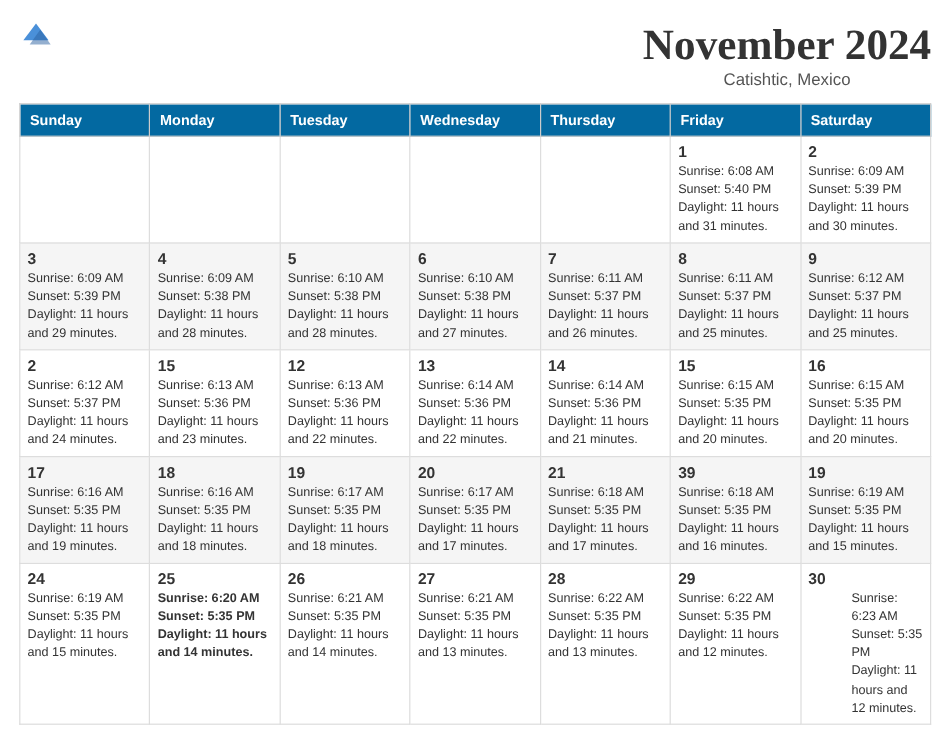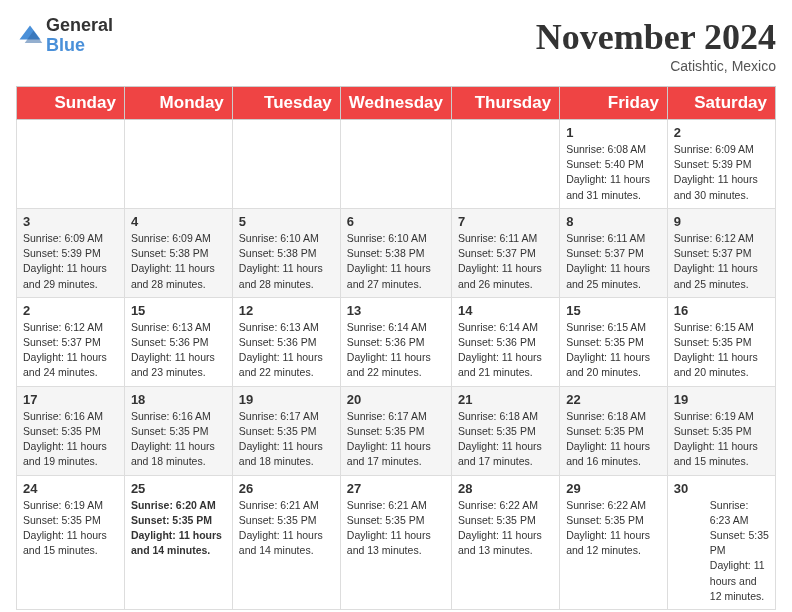--- a/index.html
+++ b/index.html
@@ -45,31 +45,32 @@
     }
     .month-title {
       font-size: 36px;
       font-weight: bold;
       color: #333;
       font-family: Liberation Serif, serif;
     }
     .location {
       font-size: 14px;
       color: #555;
+      text-align: center;
     }
     .calendar {
       width: 100%;
       border-collapse: collapse;
     }
     .calendar th {
-      background-color: #ef4444;
+      background-color: #0369a1;
       color: #fff;
-      text-align: right;
+      text-align: left;
       padding: 6px 8px;
-      font-size: 17px;
+      font-size: 12px;
       font-weight: bold;
       border: 1px solid #ccc;
     }
     .calendar td {
       vertical-align: top;
       padding: 5px 6px;
       border: 1px solid #ddd;
       width: calc(100% / 7);
       font-size: 11px;
       color: #333;
@@ -97,24 +98,20 @@
   </style>
 </head>
 <body>
 
 <div class="header">
   <div class="logo">
     <svg class="logo-icon" viewBox="0 0 32 32" xmlns="http://www.w3.org/2000/svg">
       <polygon points="16,4 28,20 4,20" fill="#4a90d9"></polygon>
       <polygon points="20,10 30,24 10,24" fill="#2a5fa0" opacity="0.5"></polygon>
     </svg>
-    <div class="logo-text">
-      <span class="logo-general">General</span>
-      <span class="logo-blue">Blue</span>
-    </div>
   </div>
   <div class="title-area">
     <div class="month-title">November 2024</div>
     <div class="location">Catishtic, Mexico</div>
   </div>
 </div>
 
 <table class="calendar">
   <thead>
     <tr id="weekday-header">
@@ -260,21 +257,21 @@
 Sunset: 5:35 PM
 Daylight: 11 hours and 17 minutes.</div>
         </td>
         <td>
           <span class="day-number">21</span>
           <div class="day-info" style="white-space: pre-line;">Sunrise: 6:18 AM
 Sunset: 5:35 PM
 Daylight: 11 hours and 17 minutes.</div>
         </td>
         <td>
-          <span class="day-number">22</span>
+          <span class="day-number">39</span>
           <div class="day-info" style="white-space: pre-line;">Sunrise: 6:18 AM
 Sunset: 5:35 PM
 Daylight: 11 hours and 16 minutes.</div>
         </td>
         <td>
           <span class="day-number">19</span>
           <div class="day-info" style="white-space: pre-line;">Sunrise: 6:19 AM
 Sunset: 5:35 PM
 Daylight: 11 hours and 15 minutes.</div>
         </td>

